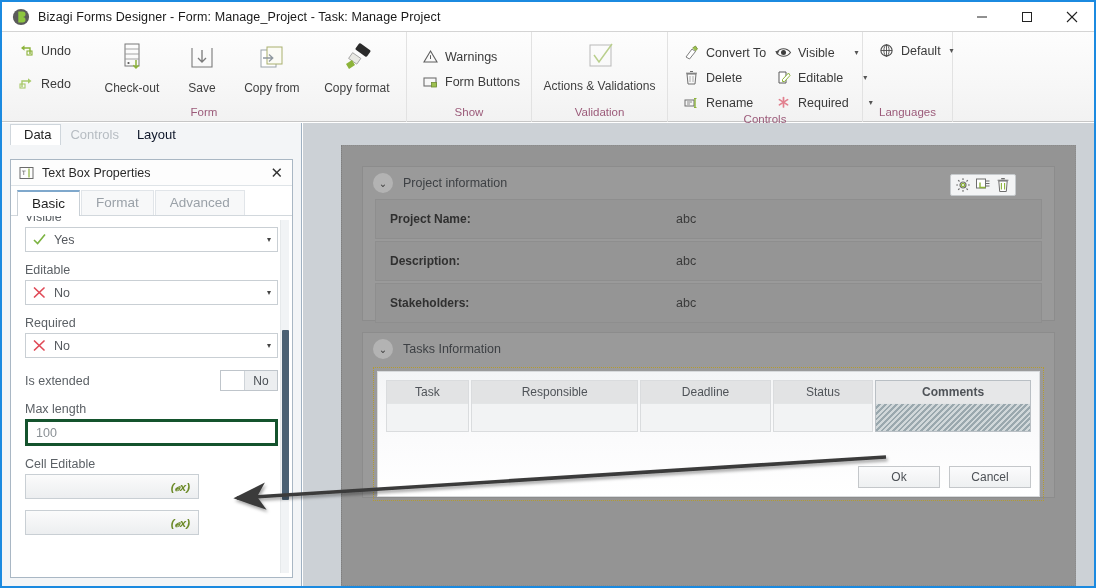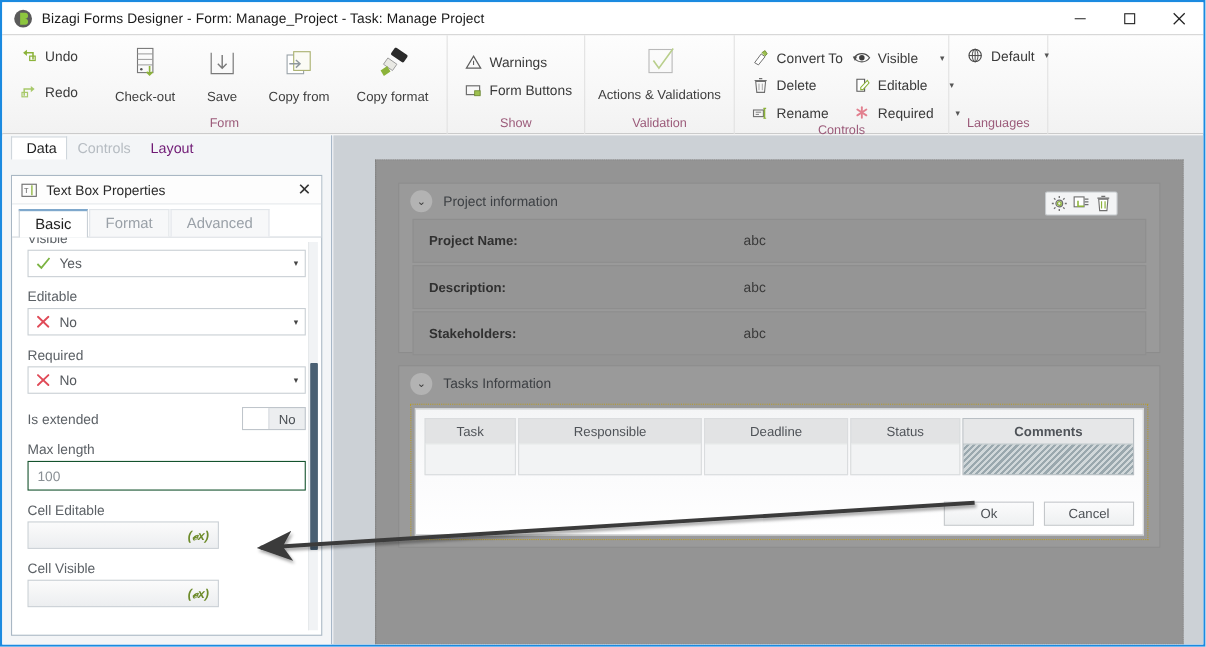--- a/index.html
+++ b/index.html
@@ -91,21 +91,21 @@
     border-right: 1px solid #9fb1c2;
   }
   .dock-tabs {
     position: absolute; left: 8px; top: 0; height: 22px;
     display: flex; align-items: flex-end;
   }
   .dock-tab {
     font-size: 13px; padding: 2px 9px 3px 9px; color: #b6bcc2; cursor: default;
   }
   .dock-tab.active { color: #1e1e1e; background: #ffffff; border: 1px solid #cfd6dc; border-bottom: none; padding-left: 13px; }
-  .dock-tab.inactive2 { color: #701a75; }
+  .dock-tab.inactive2 { color: #0f172a; }
 
   .panel {
     position: absolute; left: 8px; top: 36px; right: 8px; bottom: 8px;
     background: #ffffff; border: 1px solid #a9b7c4;
     display: flex; flex-direction: column;
   }
   .panel-head {
     height: 26px; display: flex; align-items: center;
     border-bottom: 1px solid #dfe4e8;
     background: #fdfdfd;
@@ -139,21 +139,21 @@
     display: flex; align-items: center; padding: 0 6px; cursor: default;
   }
   .combo .cv { font-size: 12.5px; color: #55595e; margin-left: 7px; }
   .combo .carrow { margin-left: auto; font-size: 8px; color: #444; }
   .combo.ex {
     width: 174px; background: linear-gradient(180deg,#fbfbfb,#eceef0);
     justify-content: flex-end; padding-right: 8px;
   }
   .combo.ex .exlbl { font-size: 11.5px; color: #6d8b2a; font-style: italic; font-weight: bold; }
   .txtbox {
-    height: 27px; border: 1px solid #14532d; background: #fff;
+    height: 27px; border: 3px solid #14532d; background: #fff;
     display: flex; align-items: center; padding: 0 8px;
     font-size: 12.5px; color: #8a9095;
   }
   .toggle-row { display: flex; align-items: center; margin-top: 12px; }
   .toggle-row .tlbl { font-size: 12.5px; color: #5c6166; }
   .toggle {
     margin-left: auto; width: 58px; height: 21px;
     border: 1px solid #bfc5cb; background: #eceef0;
     display: flex; align-items: center; cursor: default;
   }
@@ -221,21 +221,21 @@
   .gcol.sel .gh { background: #e6e7e8; font-weight: bold; }
   .gcol.sel .gc {
     background:
       repeating-linear-gradient(135deg, rgba(255,255,255,0.55) 0 2px, rgba(0,0,0,0) 2px 4px),
       #9aa8ae;
   }
   .grid-tools {
     position: absolute; display: flex; gap: 4px; align-items: center;
     background: #f3f4f5; border: 1px solid #c6cacd; padding: 2px 4px; border-radius: 2px;
   }
-  .btnrow { display: flex; justify-content: flex-end; gap: 9px; margin-top: 24px; }
+  .btnrow { display: flex; justify-content: flex-end; gap: 9px; margin-top: 34px; }
   .fbtn {
     width: 82px; height: 22px; border: 1px solid #c4c7ca;
     background: linear-gradient(180deg,#fbfbfc,#eef0f1);
     display: flex; align-items: center; justify-content: center;
     font-size: 12px; color: #4c5055; cursor: default;
   }
 
   .arrow-svg { position: absolute; left: 0; top: 0; pointer-events: none; }
 </style>
 </head>
@@ -540,21 +540,20 @@
         </div>
 
         <div class="fld">
           <div class="fld-label">Cell Editable</div>
           <div class="combo ex">
             <span class="exlbl">(ℯx)</span>
           </div>
         </div>
 
         <div class="fld">
-          <div class="fld-label">Cell Visible</div>
           <div class="combo ex">
             <span class="exlbl">(ℯx)</span>
           </div>
         </div>
 
         <div class="vscroll">
           <div class="vthumb"></div>
         </div>
       </div>
     </div>

